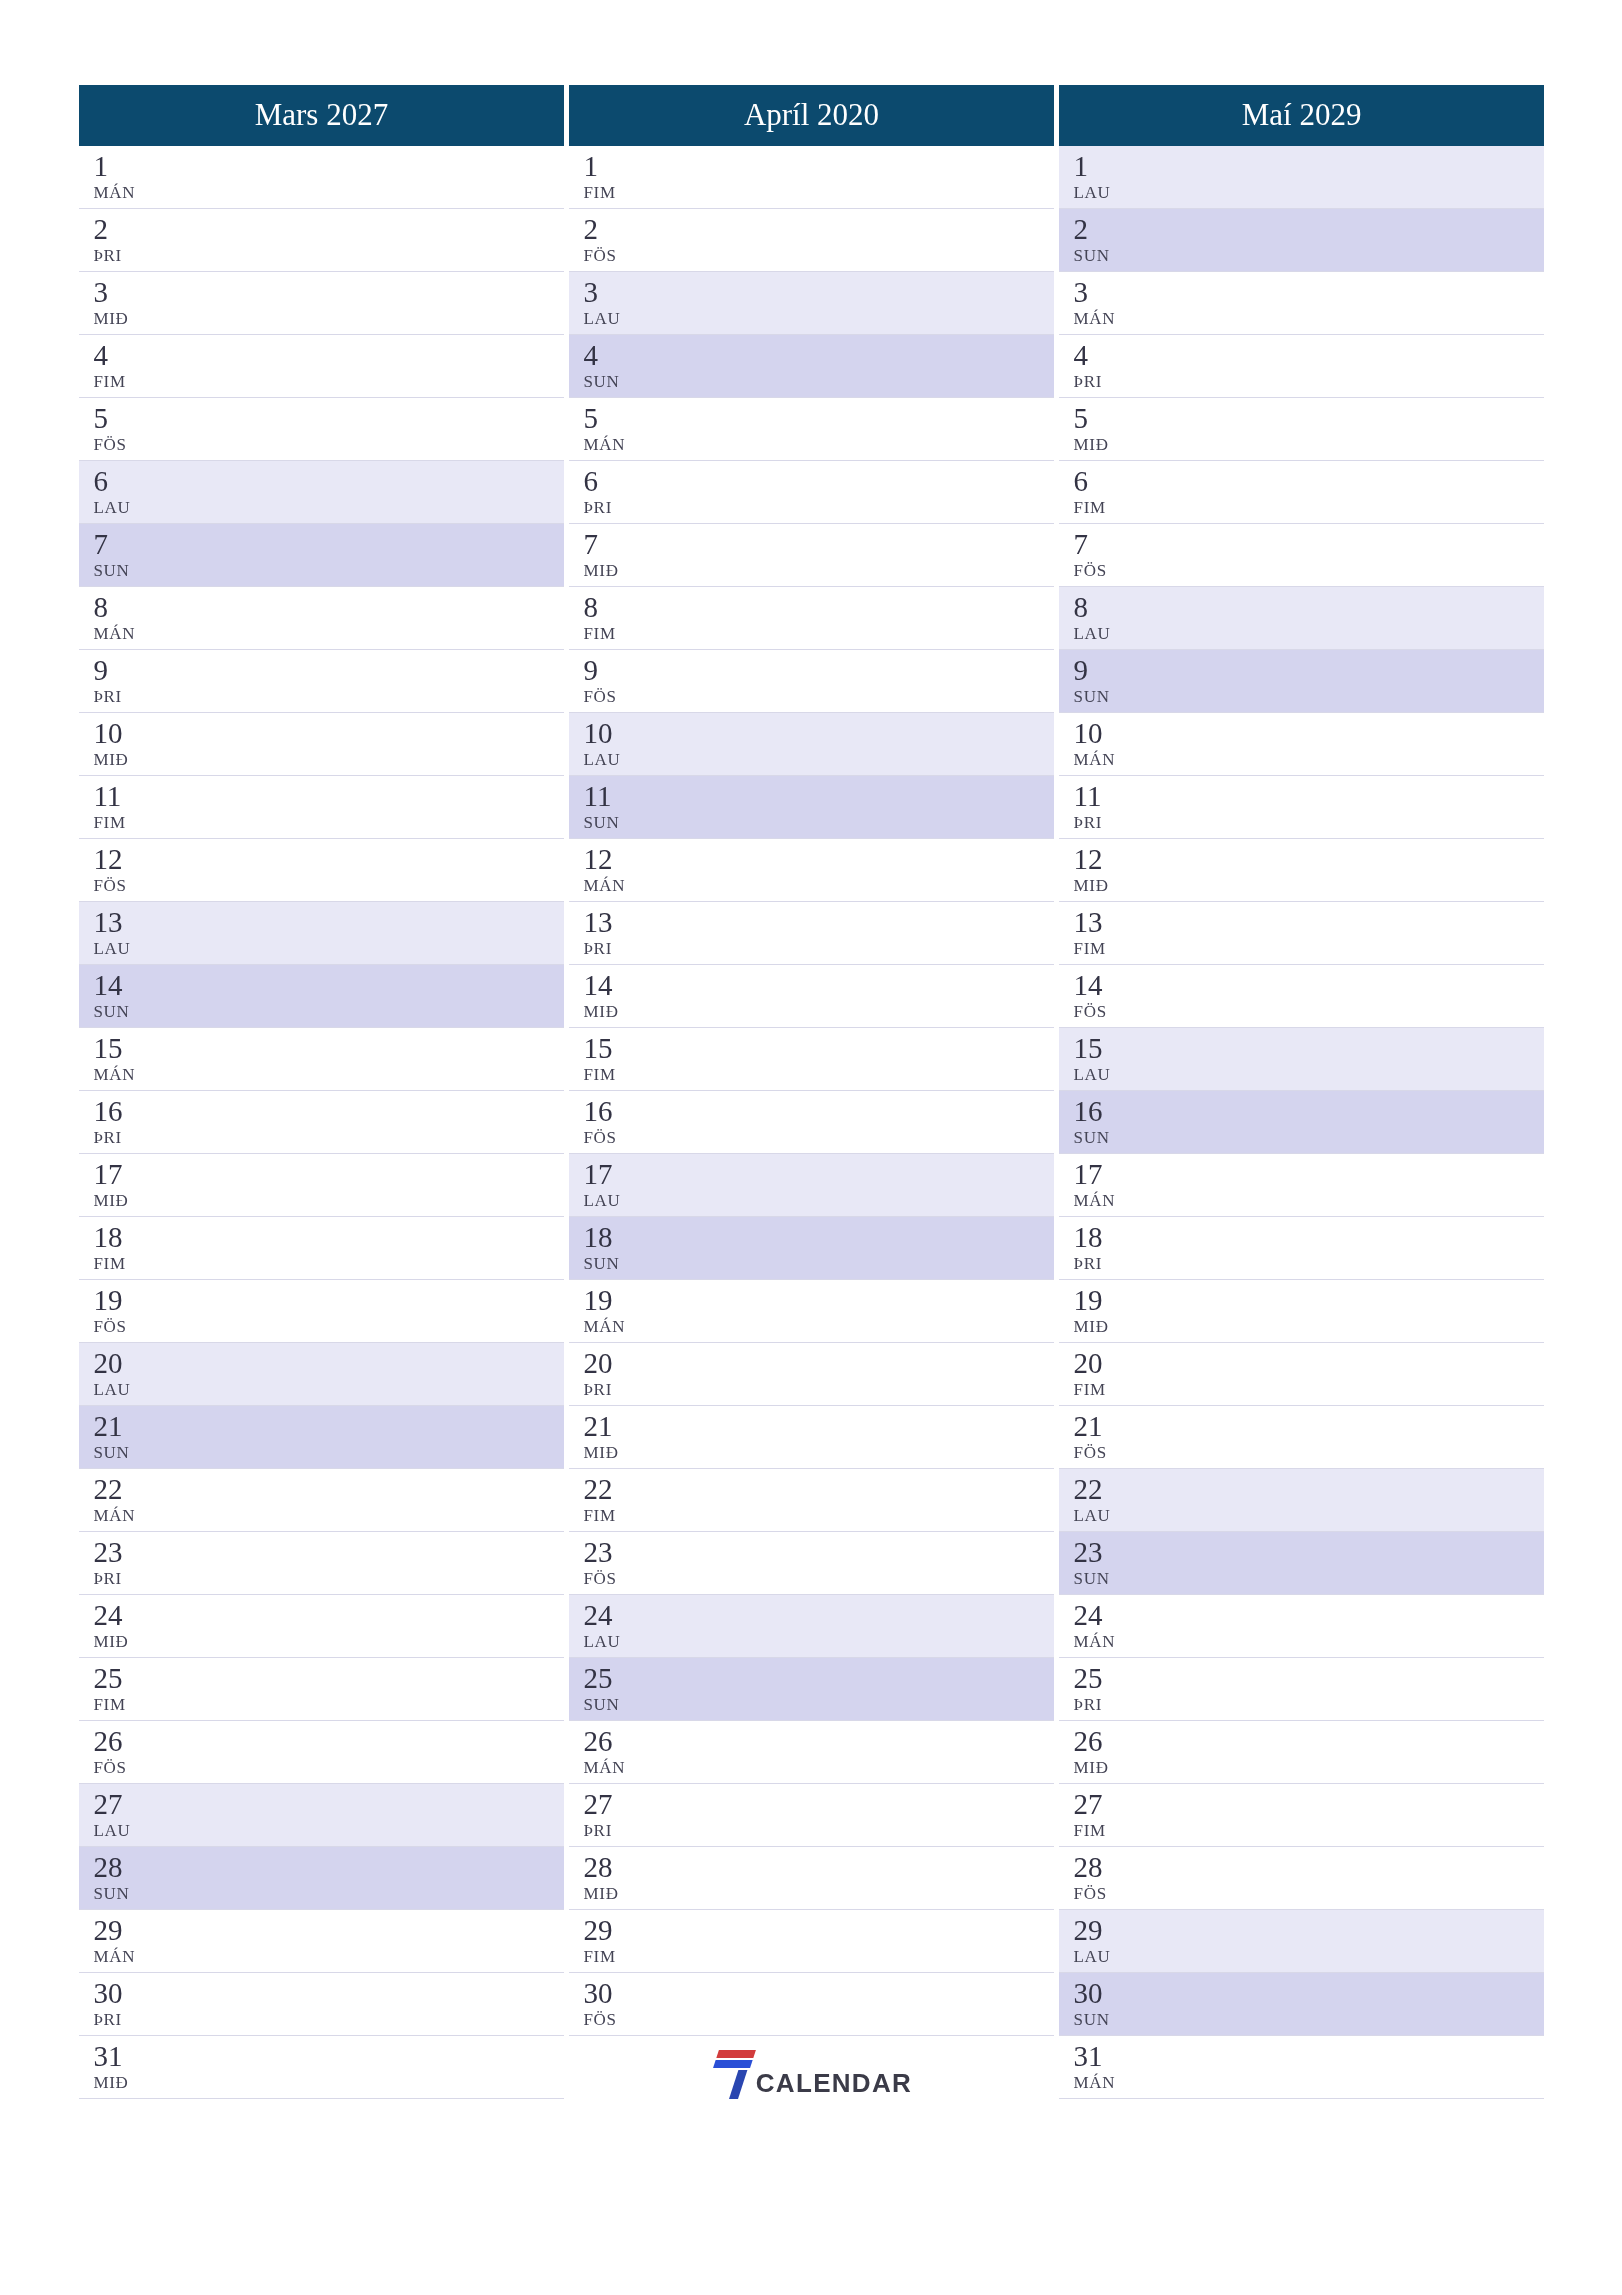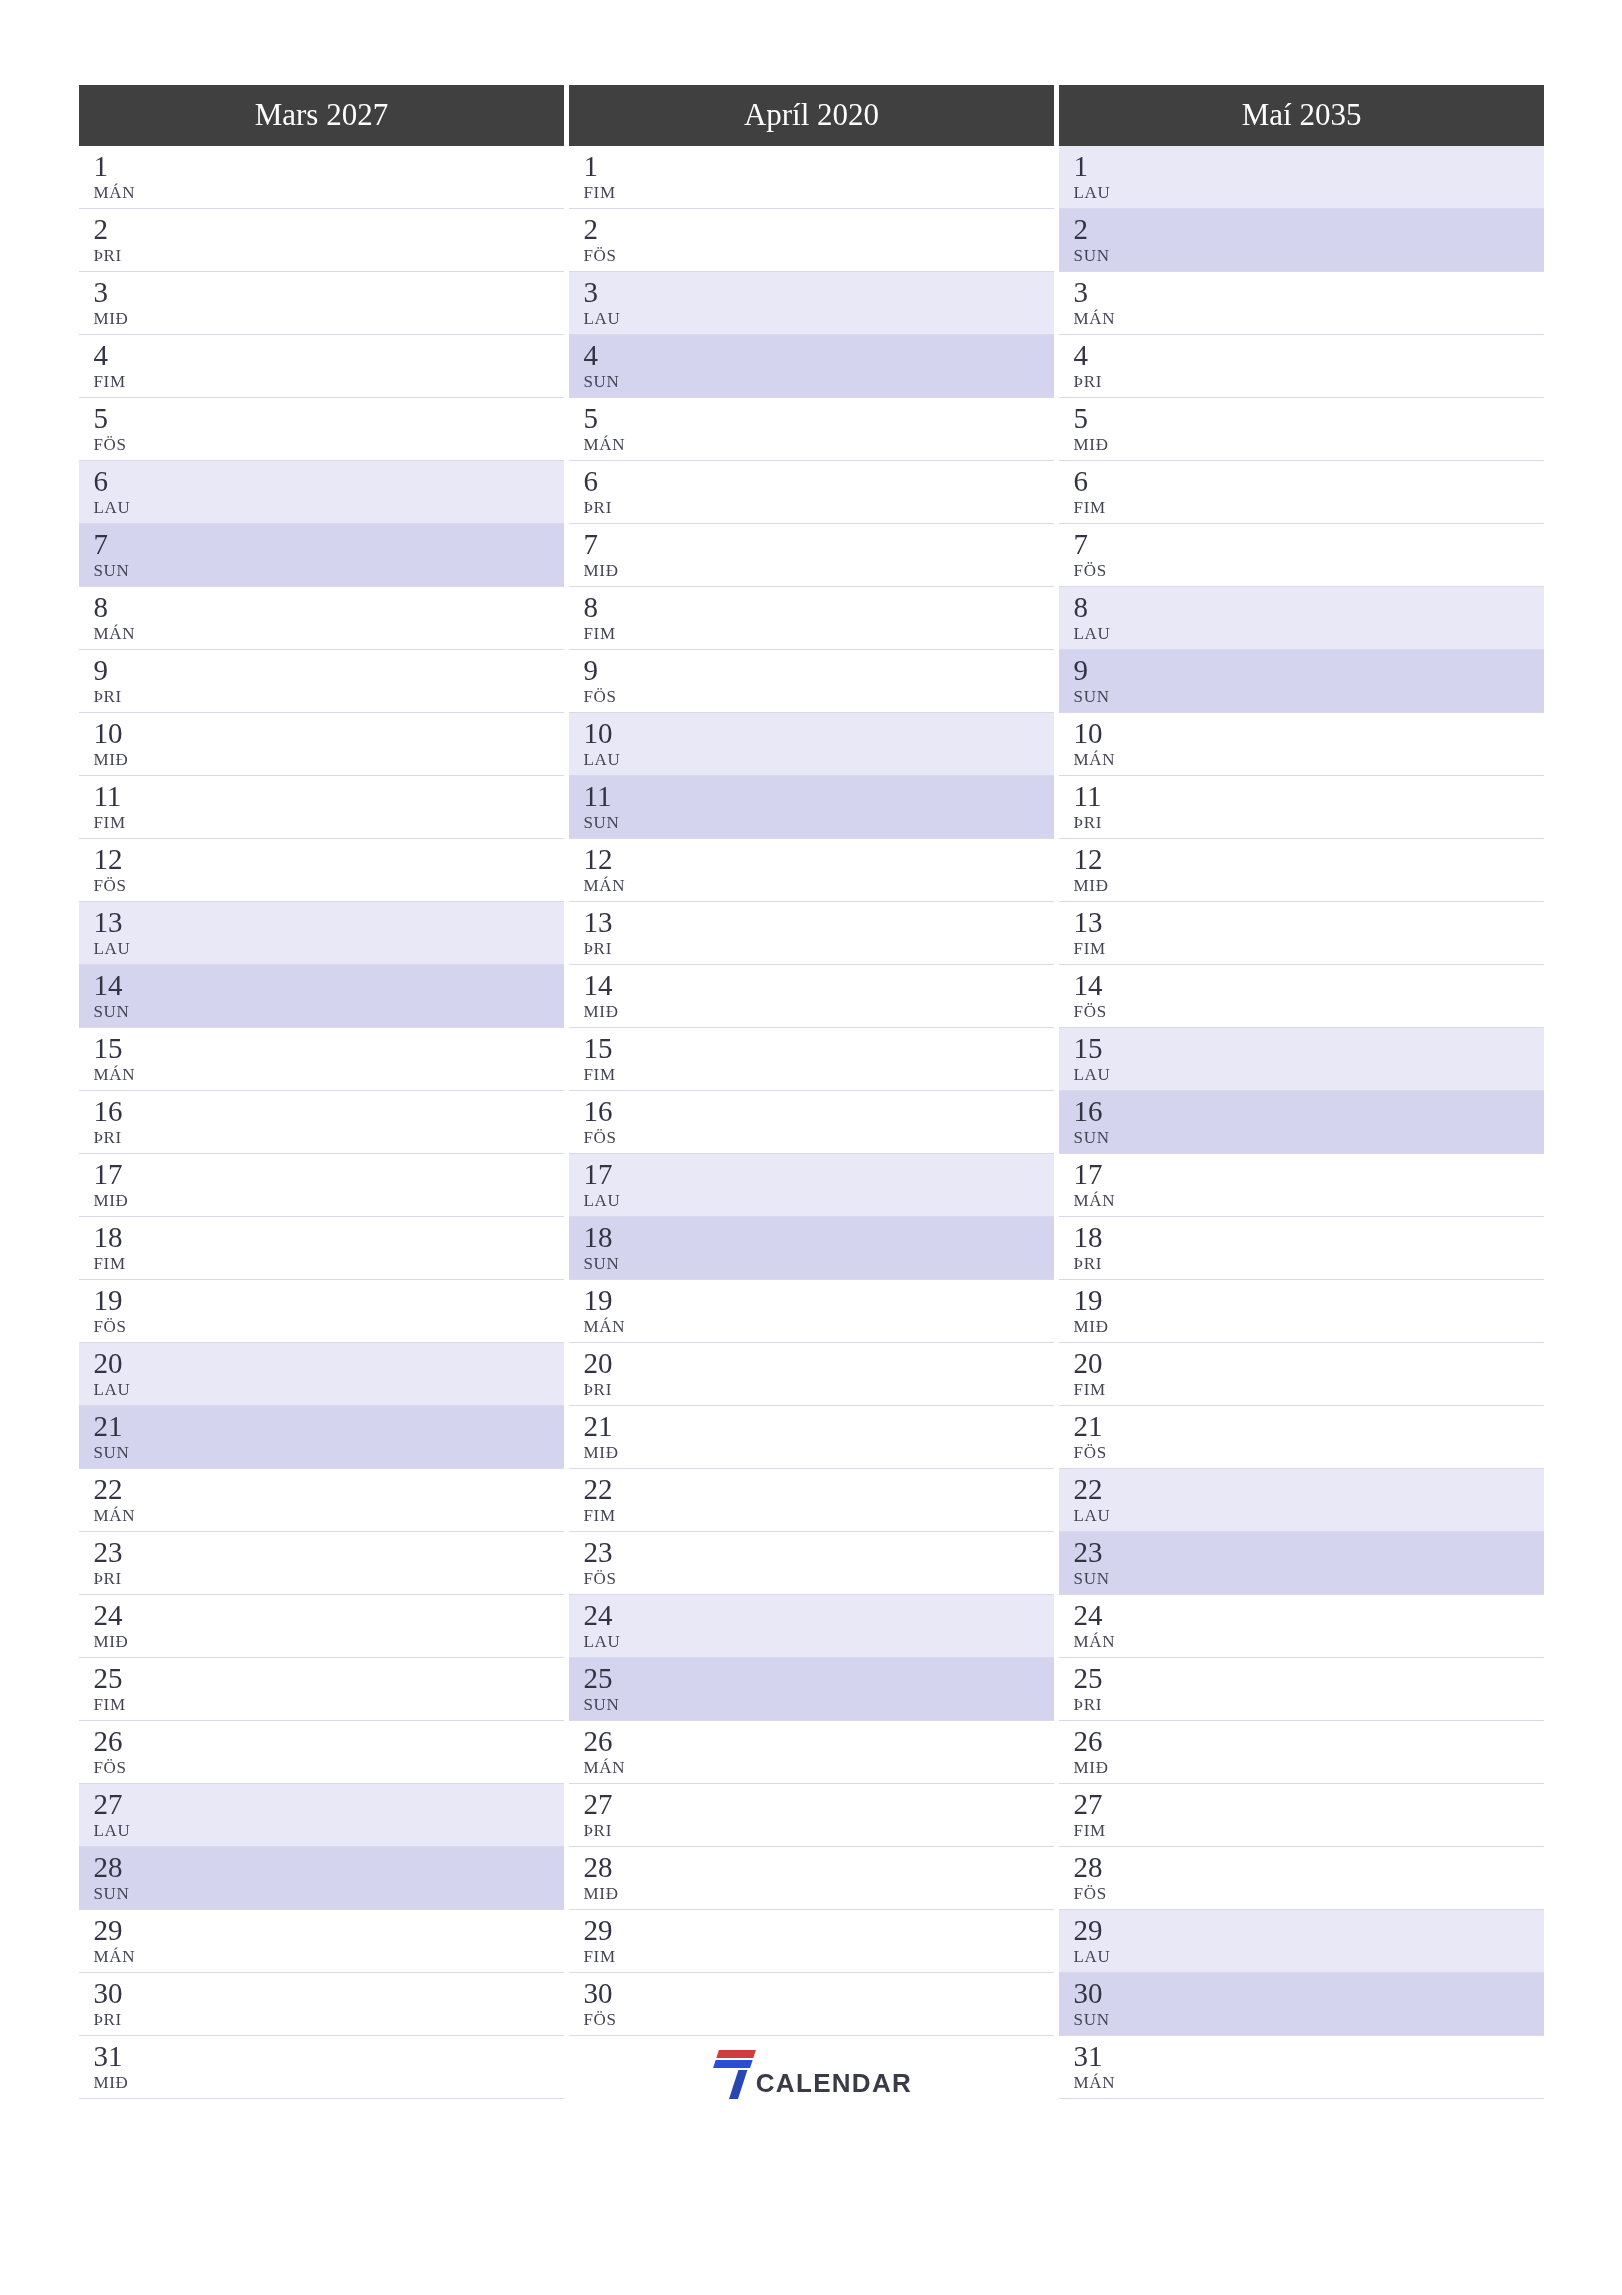--- a/index.html
+++ b/index.html
@@ -14,21 +14,21 @@
     display: flex;
     gap: 5.2px;
     width: 100%;
   }
   .month-column {
     flex: 1;
     display: flex;
     flex-direction: column;
   }
   .month-header {
-    background: #404040;
+    background: #0c4a6e;
     color: #ffffff;
     text-align: center;
     font-size: 31px;
     font-weight: normal;
     padding: 11.8px 0 13px 0;
     font-family: Georgia, serif;
   }
   .day-row {
     display: flex;
     flex-direction: column;
@@ -348,21 +348,21 @@
           <div class="logo-bar-r"></div>
           <div class="logo-bar-b"></div>
           <div class="logo-stem"></div>
         </div>
       </div>
       <span class="logo-text">CALENDAR</span>
     </div>
   </div>
 
   <div class="month-column">
-    <div class="month-header">Maí 2035</div>
+    <div class="month-header">Maí 2029</div>
     <div>
         <div class="day-row sat">
           <div class="day-num">1</div>
           <div class="day-name">LAU</div>
         </div>
         <div class="day-row sun">
           <div class="day-num">2</div>
           <div class="day-name">SUN</div>
         </div>
         <div class="day-row weekday">

